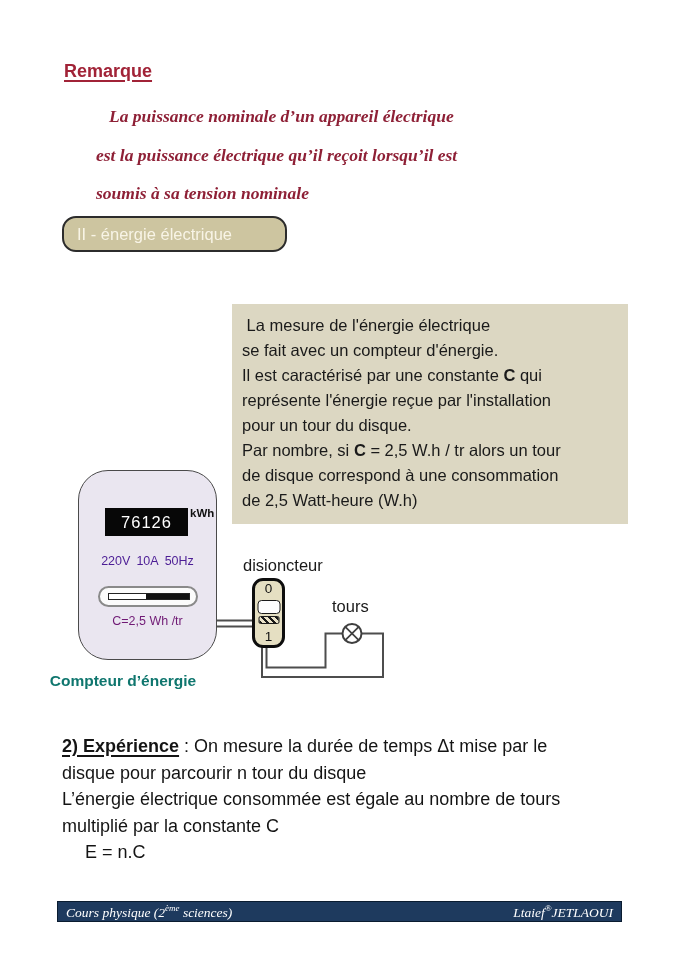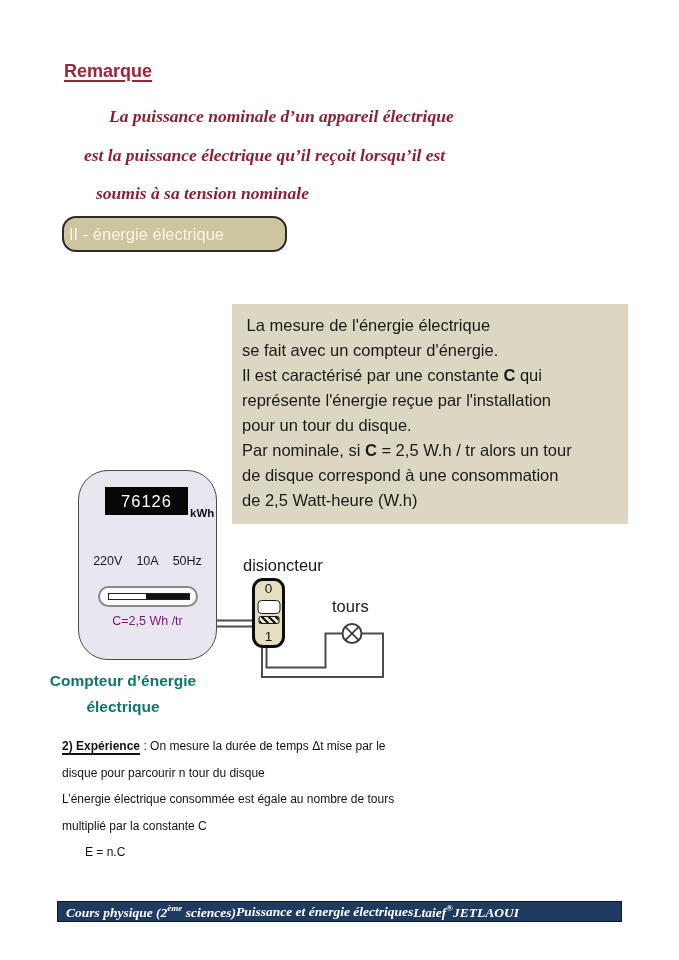--- a/index.html
+++ b/index.html
@@ -12,52 +12,52 @@
   
   .remark-heading{
     left:64px;top:61px;font-size:18px;font-weight:bold;color:#a12337;
     text-decoration:underline;text-decoration-thickness:2px;text-underline-offset:3px;
   }
   .quote-line{
     font-family:"Liberation Serif", serif;font-style:italic;font-weight:bold;
     font-size:17.5px;color:#8e2036;white-space:nowrap;
   }
   .q1{left:85px;top:106px;margin-left:24px;}
-  .q2{left:84px;top:145px;}
+  .q2{left:96px;top:145px;}
   .q3{left:96px;top:183px;}
 
   
   .badge{
     left:62px;top:216px;width:225px;height:36px;box-sizing:border-box;
     background:#cdc5a0;border:2px solid #2c2c2c;border-radius:14px;
-    color:#f8f4e6;font-size:16.5px;line-height:32px;padding-left:5px;
+    color:#f8f4e6;font-size:16.5px;line-height:32px;padding-left:13px;
   }
   .subsection{left:62px;top:261px;font-size:17.5px;color:#111;}
 
   
   .infobox{
     left:232px;top:304px;width:396px;box-sizing:border-box;background:#dcd7c2;
     padding:9px 10px 11px 10px;font-size:16.5px;line-height:25px;color:#1a1a1a;
   }
   .infobox .line{white-space:pre-wrap;}
   .infobox .b{font-weight:bold;}
 
   
   .meter{
     left:78px;top:470px;width:139px;height:190px;box-sizing:border-box;
     background:#eae6f0;border:1.5px solid #4a4a4a;border-radius:30px;
   }
   .meter-display{
-    position:absolute;left:26px;top:16px;width:83px;height:28px;background:#070707;
+    position:absolute;left:26px;top:37px;width:83px;height:28px;background:#070707;
     color:#ffffff;font-size:16.5px;line-height:28px;text-align:center;letter-spacing:1px;
   }
   .meter-unit{position:absolute;left:111px;top:36px;font-size:11.5px;font-weight:bold;color:#111;}
   .meter-specs{
-    position:absolute;left:0;top:83px;width:100%;display:flex;justify-content:center;gap:14px;
-    font-size:12.5px;color:#0f172a;
+    position:absolute;left:0;top:83px;width:100%;display:flex;justify-content:center;gap:6px;
+    font-size:12.5px;color:#4c1d95;
   }
   .meter-disk{
     position:absolute;left:19px;top:115px;width:100px;height:21px;box-sizing:border-box;
     background:#fbfbfb;border:2px solid #8a8a8a;border-radius:11px;
   }
   .disk-bar{
     position:absolute;left:8px;top:5px;width:82px;height:7px;box-sizing:border-box;
     border:1px solid #222;
     background:linear-gradient(to right,#ffffff 0 46%,#111 46% 100%);
   }
@@ -85,32 +85,32 @@
     border:1.5px solid #1a1a1a;border-radius:4px;
   }
   .breaker-hatch{
     position:absolute;left:50%;top:35px;transform:translateX(-50%);
     width:21px;height:8px;box-sizing:border-box;border:1px solid #1a1a1a;border-radius:2px;
     background:repeating-linear-gradient(45deg,#1a1a1a 0 2px,#e9e2c8 2px 5px);
   }
   .lamp-label{left:332px;top:597px;font-size:16.5px;color:#1a1a1a;}
 
   
-  .experiment{left:62px;top:733px;width:568px;font-size:12px;line-height:26.5px;color:#141414;}
+  .experiment{left:62px;top:733px;width:568px;font-size:18px;line-height:26.5px;color:#141414;}
   .exp-title{
     font-weight:bold;text-decoration:underline;text-decoration-thickness:2px;text-underline-offset:3px;
   }
   .formula{padding-left:23px;}
 
   
   .footer{
     left:57px;top:901px;width:565px;height:21px;box-sizing:border-box;background:#1e3a5e;
-    border:1px solid #0a1c30;display:flex;justify-content:flex-start;align-items:center;
+    border:1px solid #0a1c30;display:flex;justify-content:space-between;align-items:center;
     padding:0 8px;color:#ffffff;font-family:"Liberation Serif", serif;
-    font-style:italic;font-weight:bold;font-size:13.5px;
+    font-style:italic;font-weight:normal;font-size:13.5px;
   }
   .footer sup{font-size:9px;}
 
   svg.wires{position:absolute;left:0;top:0;pointer-events:none;}
 </style>
 </head>
 <body>
 
 <div id="page">
 
@@ -120,21 +120,21 @@
   <div class="abs quote-line q3">soumis à sa tension nominale</div>
 
   <div class="abs badge">II - énergie électrique</div>
 
   <div class="abs infobox">
     <div class="line"><span> La mesure de l'énergie électrique</span><span class="b"></span><span></span></div>
     <div class="line"><span>se fait avec un compteur d'énergie.</span><span class="b"></span><span></span></div>
     <div class="line"><span>Il est caractérisé par une constante </span><span class="b">C</span><span> qui</span></div>
     <div class="line"><span>représente l'énergie reçue par l'installation</span><span class="b"></span><span></span></div>
     <div class="line"><span>pour un tour du disque.</span><span class="b"></span><span></span></div>
-    <div class="line"><span>Par nominale, si </span><span class="b">C</span><span> = 2,5 W.h / tr alors un tour</span></div>
+    <div class="line"><span>Par nombre, si </span><span class="b">C</span><span> = 2,5 W.h / tr alors un tour</span></div>
     <div class="line"><span>de disque correspond à une consommation</span><span class="b"></span><span></span></div>
     <div class="line"><span>de 2,5 Watt-heure (W.h)</span><span class="b"></span><span></span></div>
   </div>
 
   <svg class="wires" width="679" height="960" viewBox="0 0 679 960">
     <g stroke="#4d4d4d" stroke-width="2" fill="none">
       <line x1="216" y1="620.5" x2="253" y2="620.5"></line>
       <line x1="216" y1="626.5" x2="253" y2="626.5"></line>
     </g>
     <polyline points="266.5,645 266.5,667.5 325.5,667.5 325.5,633.5 383,633.5 383,677 262,677 262,645" stroke="#4d4d4d" stroke-width="2" fill="none"></polyline>
@@ -153,21 +153,20 @@
       <span>10A</span>
       <span>50Hz</span>
     </div>
     <div class="meter-disk">
       <div class="disk-bar"></div>
     </div>
     <div class="meter-constant">C=2,5 Wh /tr</div>
   </div>
   <div class="abs meter-caption">
     <div>Compteur d’énergie</div>
-    <div>électrique</div>
   </div>
 
   <div class="abs breaker-label">disioncteur</div>
   <div class="abs breaker">
     <div class="pos pos-off">0</div>
     <div class="breaker-switch"></div>
     <div class="breaker-hatch"></div>
     <div class="pos pos-on">1</div>
   </div>
 
@@ -176,17 +175,16 @@
   <div class="abs experiment">
     <div><span class="exp-title">2) Expérience</span><span> : On mesure la durée de temps Δt mise par le</span></div>
     <div>disque pour parcourir n tour du disque</div>
     <div>L’énergie électrique consommée est égale au nombre de tours</div>
     <div>multiplié par la constante C</div>
     <div class="formula">E = n.C</div>
   </div>
 
   <div class="abs footer">
     <span><span>Cours physique (2</span><sup>ème</sup><span> sciences)</span></span>
-    <span>Puissance et énergie électriques</span>
     <span><span>Ltaief</span><sup>®</sup><span>JETLAOUI</span></span>
   </div>
 
 </div>
 
 </body></html>

